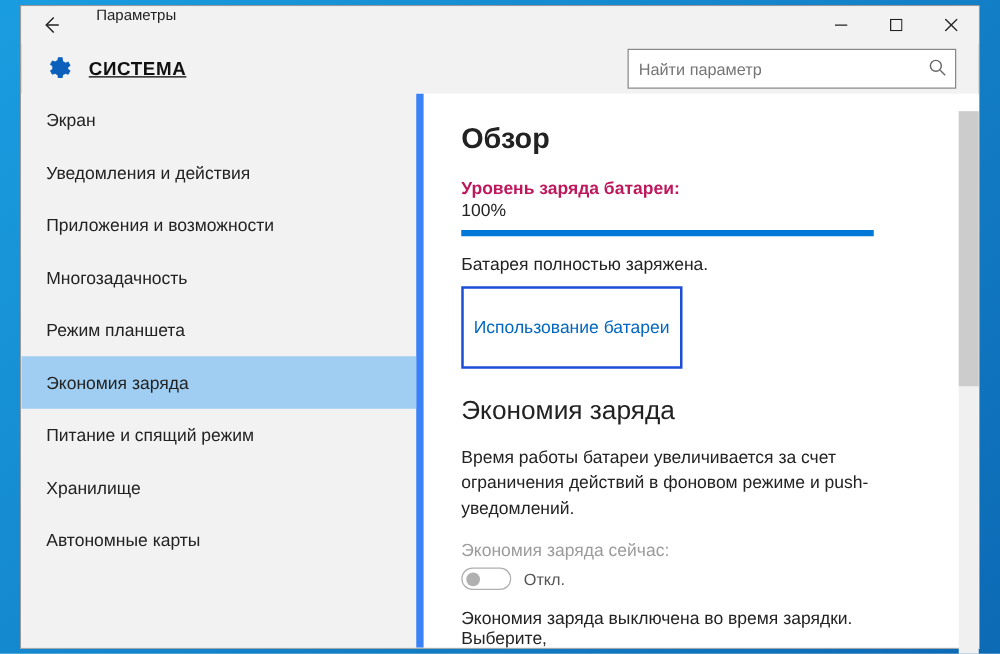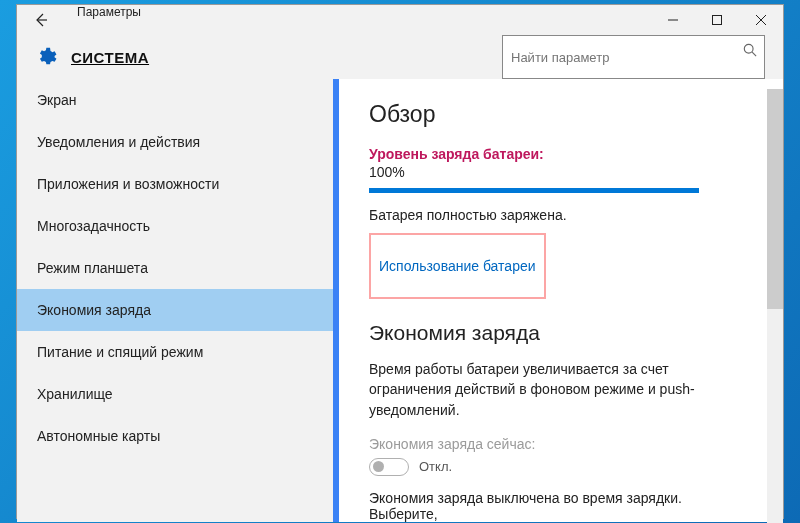--- a/index.html
+++ b/index.html
@@ -8,32 +8,32 @@
   .window { width: 768px; height: 515px; background: #f2f2f2; border: 1px solid #999; position: relative; display: flex; flex-direction: column; }
   .titlebar { height: 30px; background: #f2f2f2; display: flex; align-items: flex-start; position: relative; }
   .back-btn { width: 48px; height: 30px; display: flex; align-items: center; justify-content: center; font-size: 18px; color: #222; }
   .title-text { font-size: 12px; color: #222; margin-left: 12px; }
   .winctrls { position: absolute; right: 0; top: 0; display: flex; }
   .winctrl { width: 44px; height: 30px; display: flex; align-items: center; justify-content: center; font-size: 12px; color: #222; }
   .header { height: 54px; display: flex; align-items: center; padding: 0 18px; text-decoration: underline; }
   .gear { width: 22px; height: 22px; color: #0a60bb; margin-right: 14px; }
   .header-title { font-size: 15px; font-weight: 600; letter-spacing: 0.5px; color: #111; }
   .search-wrap { margin-left: auto; }
-  .search { width: 263px; height: 44px; border: 1px solid #888; background: #fff; padding: 0 30px 0 8px; font-size: 13px; color: #555; }
+  .search { width: 263px; height: 32px; border: 1px solid #888; background: #fff; padding: 0 30px 0 8px; font-size: 13px; color: #555; }
   .body { flex: 1; display: flex; background: #fff; border-top: 0; }
   .sidebar { width: 322px; background: #f2f2f2; border-right: 6px solid #3b82f6; overflow: hidden; }
   .sidebar-item { padding: 13px 20px; font-size: 14px; color: #222; display: flex; align-items: center; }
   .sidebar-item.selected { background: #a0cef2; }
   .content { flex: 1; background: #fff; padding: 22px 28px 0 30px; overflow: hidden; position: relative; }
-  .h1 { font-size: 23px; font-weight: 400; color: #222; margin-bottom: 18px; }
+  .h1 { font-size: 23px; font-weight: 700; color: #222; margin-bottom: 18px; }
   .label { font-size: 14px; color: #be185d; font-weight: bold; }
   .pct { font-size: 14px; color: #222; margin-top: 2px; }
   .pbar { width: 330px; height: 5px; background: #0078d7; margin: 8px 0 14px 0; }
   .status { font-size: 14px; color: #222; margin-bottom: 10px; }
-  .link-box { display: inline-block; border: 2px solid #fca5a5; padding: 22px 8px; margin-bottom: 22px; }
+  .link-box { display: inline-block; border: 2px solid #1d4ed8; padding: 22px 8px; margin-bottom: 22px; }
   .link { color: #0067c0; font-size: 14px; }
   .h2 { font-size: 21px; font-weight: 400; color: #222; margin-bottom: 14px; }
   .desc { font-size: 14px; color: #222; line-height: 1.45; max-width: 370px; margin-bottom: 16px; }
   .disabled-label { font-size: 14px; color: #9b9b9b; margin-bottom: 6px; }
   .toggle-row { display: flex; align-items: center; gap: 10px; margin-bottom: 14px; }
   .toggle { width: 40px; height: 18px; border: 1px solid #b0b0b0; border-radius: 9px; position: relative; background: #fff; }
   .toggle-knob { width: 11px; height: 11px; background: #b0b0b0; border-radius: 50%; position: absolute; left: 3px; top: 2.5px; }
   .toggle-text { font-size: 13px; color: #555; }
   .note { font-size: 14px; color: #222; max-width: 370px; }
   .scrollbar { position: absolute; right: 0; top: 84px; width: 16px; height: 437px; background: #f0f0f0; }

